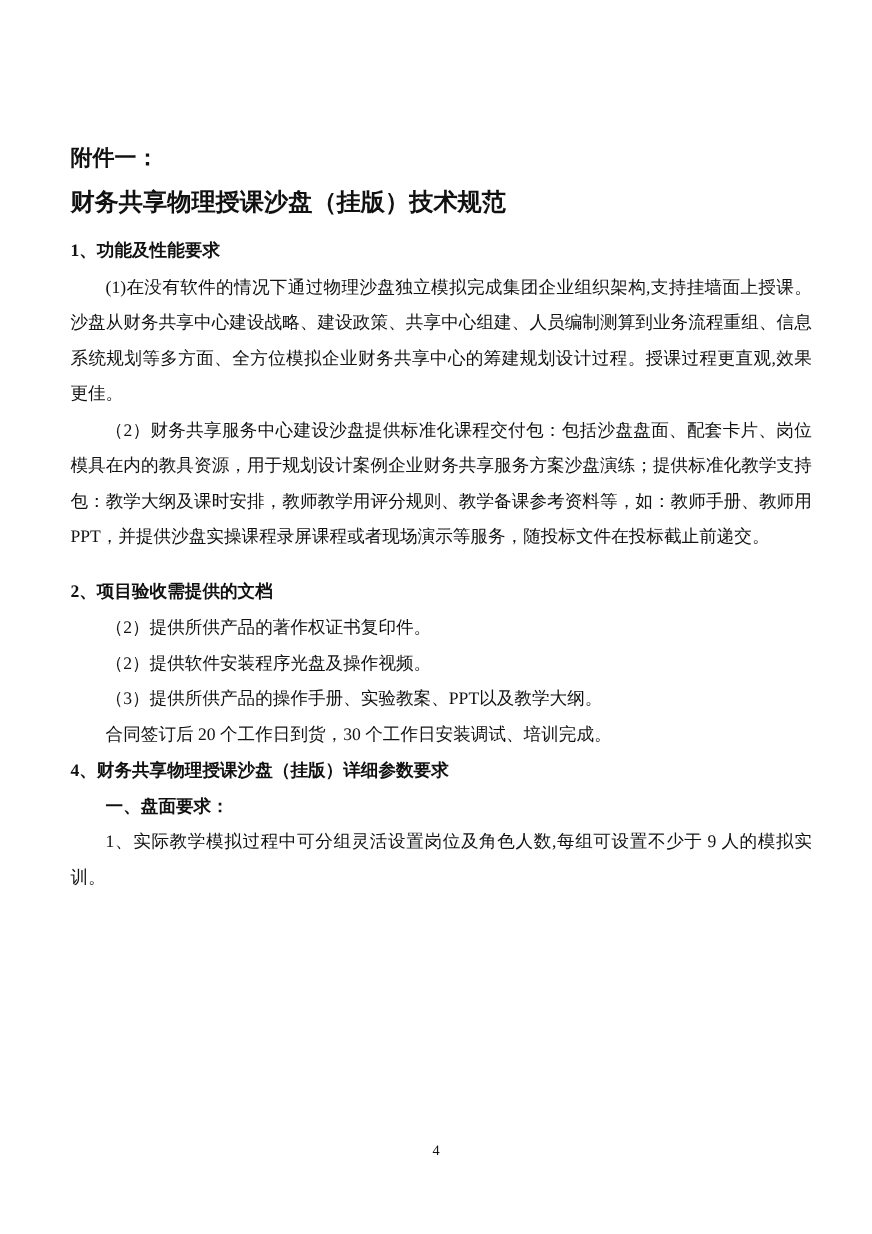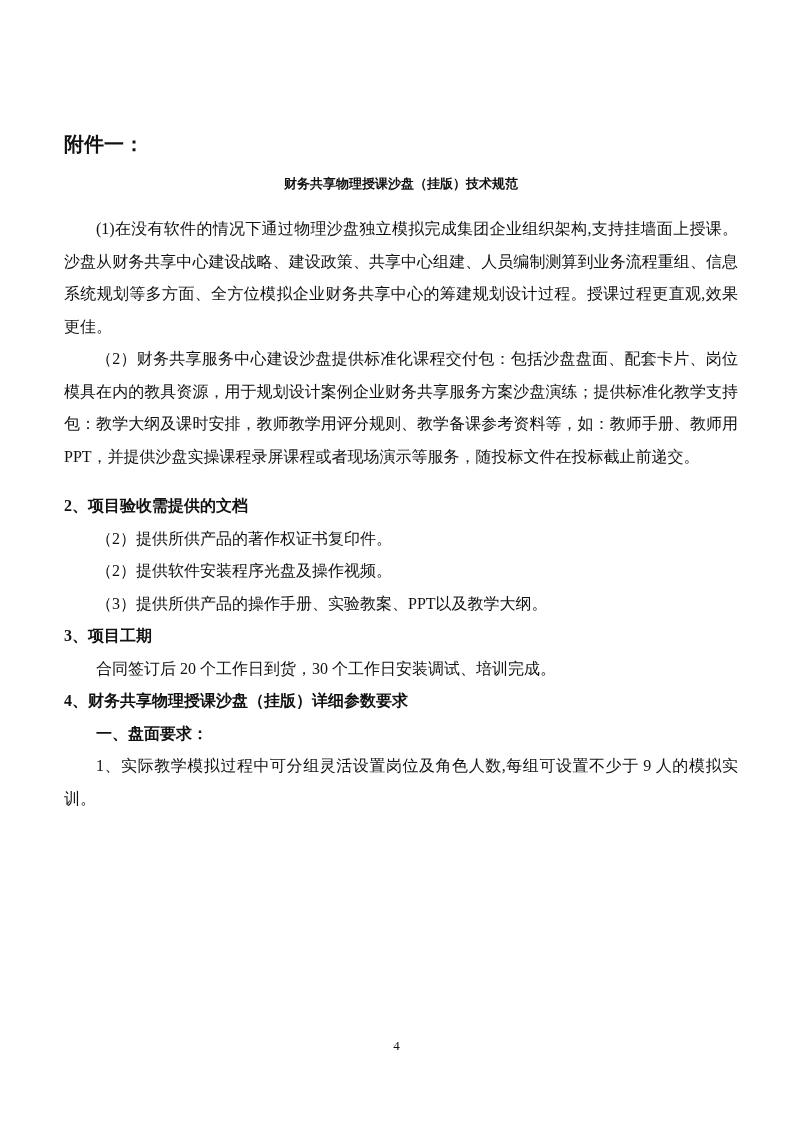--- a/index.html
+++ b/index.html
@@ -27,23 +27,23 @@
   }
   .attachment-label {
     font-weight: bold;
     font-size: 20px;
     line-height: 22px;
     margin: 0 0 18px 0;
     text-align: left;
   }
   .doc-title {
     font-weight: bold;
-    font-size: 13px;
+    font-size: 22px;
     line-height: 22px;
-    text-align: center;
+    text-align: left;
     margin: 0 0 18px 0;
   }
   p.para {
     margin: 0;
     text-indent: 2em;
   }
   p.heading {
     margin: 0;
     font-weight: bold;
     text-indent: 0;
@@ -78,34 +78,34 @@
 <body>
 
 <div class="page">
   <div class="content">
 
     <p class="attachment-label">附件一：</p>
 
     <p class="doc-title">财务共享物理授课沙盘（挂版）技术规范</p>
 
 
+    <p class="heading">1、功能及性能要求</p>
 
     <p class="para">(1)在没有软件的情况下通过物理沙盘独立模拟完成集团企业组织架构,支持挂墙面上授课。沙盘从财务共享中心建设战略、建设政策、共享中心组建、人员编制测算到业务流程重组、信息系统规划等多方面、全方位模拟企业财务共享中心的筹建规划设计过程。授课过程更直观,效果更佳。</p>
 
     <p class="para">（2）财务共享服务中心建设沙盘提供标准化课程交付包：包括沙盘盘面、配套卡片、岗位模具在内的教具资源，用于规划设计案例企业财务共享服务方案沙盘演练；提供标准化教学支持包：教学大纲及课时安排，教师教学用评分规则、教学备课参考资料等，如：教师手册、教师用PPT，并提供沙盘实操课程录屏课程或者现场演示等服务，随投标文件在投标截止前递交。</p>
 
     <p class="heading gap-before">2、项目验收需提供的文档</p>
 
     <p class="item">（2）提供所供产品的著作权证书复印件。</p>
 
     <p class="item">（2）提供软件安装程序光盘及操作视频。</p>
 
     <p class="item">（3）提供所供产品的操作手册、实验教案、PPT以及教学大纲。</p>
 
-    <p class="heading">3、项目工期</p>
 
     <p class="para">合同签订后 20 个工作日到货，30 个工作日安装调试、培训完成。</p>
 
     <p class="heading">4、财务共享物理授课沙盘（挂版）详细参数要求</p>
 
 
     <p class="sub-heading">一、盘面要求：</p>
 
     <p class="para">1、实际教学模拟过程中可分组灵活设置岗位及角色人数,每组可设置不少于 9 人的模拟实训。</p>
 

